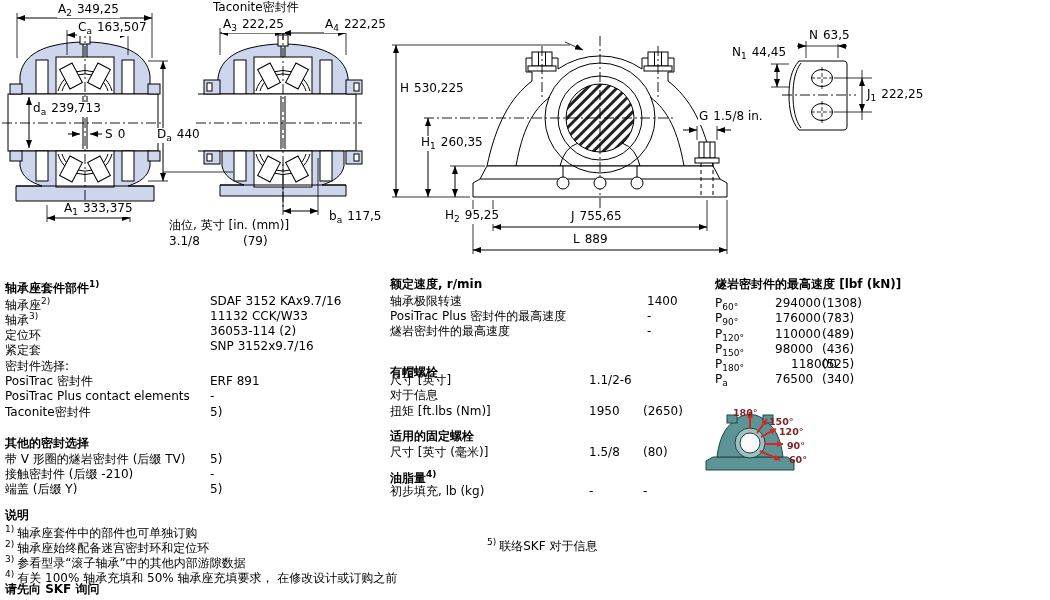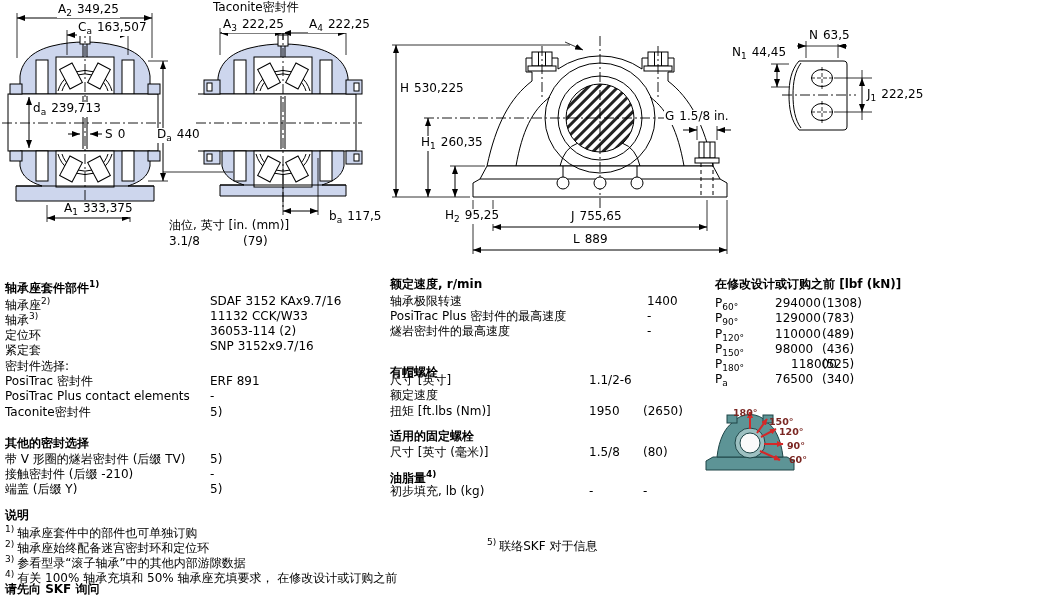--- a/index.html
+++ b/index.html
@@ -236,32 +236,32 @@
       <line x1="764" y1="444" x2="783" y2="444" marker-end="url(#ahr)"></line>
       <line x1="760" y1="451" x2="780" y2="460" marker-end="url(#ahr)"></line>
     </g>
   </g>
 </svg>
 
 <div class="dim" style="left:212px;top:1px">Taconite密封件</div>
 <div class="dim" style="left:57px;top:3px"><span>A</span><sub>2</sub><span class="v">349,25</span></div>
 <div class="dim" style="left:77px;top:21px"><span>C</span><sub>a</sub><span class="v">163,507</span></div>
 <div class="dim" style="left:222px;top:18px"><span>A</span><sub>3</sub><span class="v">222,25</span></div>
-<div class="dim" style="left:308px;top:18px"><span>A</span><sub>4</sub><span class="v">222,25</span></div>
+<div class="dim" style="left:324px;top:18px"><span>A</span><sub>4</sub><span class="v">222,25</span></div>
 <div class="dim" style="left:32px;top:102px"><span>d</span><sub>a</sub><span class="v">239,713</span></div>
 <div class="dim" style="left:104px;top:128px"><span>S</span><sub></sub><span class="v">0</span></div>
 <div class="dim" style="left:156px;top:128px"><span>D</span><sub>a</sub><span class="v">440</span></div>
 <div class="dim" style="left:63px;top:202px"><span>A</span><sub>1</sub><span class="v">333,375</span></div>
 <div class="dim" style="left:328px;top:210px"><span>b</span><sub>a</sub><span class="v">117,5</span></div>
 <div class="dim" style="left:399px;top:82px"><span>H</span><sub></sub><span class="v">530,225</span></div>
 <div class="dim" style="left:420px;top:136px"><span>H</span><sub>1</sub><span class="v">260,35</span></div>
 <div class="dim" style="left:444px;top:209px"><span>H</span><sub>2</sub><span class="v">95,25</span></div>
 <div class="dim" style="left:570px;top:210px"><span>J</span><sub></sub><span class="v">755,65</span></div>
 <div class="dim" style="left:572px;top:233px"><span>L</span><sub></sub><span class="v">889</span></div>
-<div class="dim" style="left:664px;top:110px"><span>G</span><sub></sub><span class="v">1.5/8 in.</span></div>
+<div class="dim" style="left:698px;top:110px"><span>G</span><sub></sub><span class="v">1.5/8 in.</span></div>
 <div class="dim" style="left:731px;top:46px"><span>N</span><sub>1</sub><span class="v">44,45</span></div>
 <div class="dim" style="left:808px;top:29px"><span>N</span><sub></sub><span class="v">63,5</span></div>
 <div class="dim" style="left:866px;top:88px"><span>J</span><sub>1</sub><span class="v">222,25</span></div>
 <div class="dim" style="left:168px;top:219px">油位, 英寸 [in. (mm)]</div>
 <div class="dim" style="left:168px;top:235px">3.1/8</div>
 <div class="dim" style="left:242px;top:235px">(79)</div>
 
 <div class="ang" style="left:733px;top:407px">180°</div>
 <div class="ang" style="left:769px;top:416px">150°</div>
 <div class="ang" style="left:779px;top:426px">120°</div>
@@ -290,33 +290,33 @@
   <div class="trow hd" style="top:582px"><span>请先向 SKF 询问</span></div>
 </div>
 
 <div class="col" style="left:390px">
   <div class="trow hd" style="top:277px"><span>额定速度, r/min</span></div>
   <div class="trow" style="top:294px"><span>轴承极限转速</span><span class="val" style="left:257px">1400</span></div>
   <div class="trow" style="top:309px"><span>PosiTrac Plus 密封件的最高速度</span><span class="val" style="left:257px">-</span></div>
   <div class="trow" style="top:324px"><span>燧岩密封件的最高速度</span><span class="val" style="left:257px">-</span></div>
   <div class="trow hd" style="top:365px"><span>有帽螺栓</span></div>
   <div class="trow" style="top:373px"><span>尺寸 [英寸]</span><span class="val" style="left:199px">1.1/2-6</span></div>
-  <div class="trow" style="top:388px"><span>额定速度</span></div>
+  <div class="trow" style="top:388px"><span>对于信息</span></div>
   <div class="trow" style="top:404px"><span>扭矩 [ft.lbs (Nm)]</span><span class="val" style="left:199px">1950</span><span class="val" style="left:253px">(2650)</span></div>
   <div class="trow hd" style="top:429px"><span>适用的固定螺栓</span></div>
   <div class="trow" style="top:445px"><span>尺寸 [英寸 (毫米)]</span><span class="val" style="left:199px">1.5/8</span><span class="val" style="left:253px">(80)</span></div>
   <div class="trow hd" style="top:467px"><span>油脂量</span><sup>4)</sup></div>
   <div class="trow" style="top:484px"><span>初步填充, lb (kg)</span><span class="val" style="left:199px">-</span><span class="val" style="left:253px">-</span></div>
 </div>
 
 <div class="trow" style="left:487px;top:535px"><sup>5)</sup><span>联络SKF 对于信息</span></div>
 
 <div class="col" style="left:715px">
-  <div class="trow hd" style="top:277px"><span>在修改设计或订购之前 [lbf (kN)]</span></div>
+  <div class="trow hd" style="top:277px"><span>燧岩密封件的最高速度 [lbf (kN)]</span></div>
   <div class="trow" style="top:296px"><span>P</span><sub>60°</sub><span class="val" style="left:60px">294000</span><span class="val" style="left:107px">(1308)</span></div>
-  <div class="trow" style="top:311px"><span>P</span><sub>90°</sub><span class="val" style="left:60px">129000</span><span class="val" style="left:107px">(783)</span></div>
+  <div class="trow" style="top:311px"><span>P</span><sub>90°</sub><span class="val" style="left:60px">176000</span><span class="val" style="left:107px">(783)</span></div>
   <div class="trow" style="top:327px"><span>P</span><sub>120°</sub><span class="val" style="left:60px">110000</span><span class="val" style="left:107px">(489)</span></div>
   <div class="trow" style="top:342px"><span>P</span><sub>150°</sub><span class="val" style="left:60px">98000</span><span class="val" style="left:107px">(436)</span></div>
   <div class="trow" style="top:357px"><span>P</span><sub>180°</sub><span class="val" style="left:76px">118000</span><span class="val" style="left:107px">(525)</span></div>
   <div class="trow" style="top:372px"><span>P</span><sub>a</sub><span class="val" style="left:60px">76500</span><span class="val" style="left:107px">(340)</span></div>
 </div>
 
 </div>
 
 </body></html>

